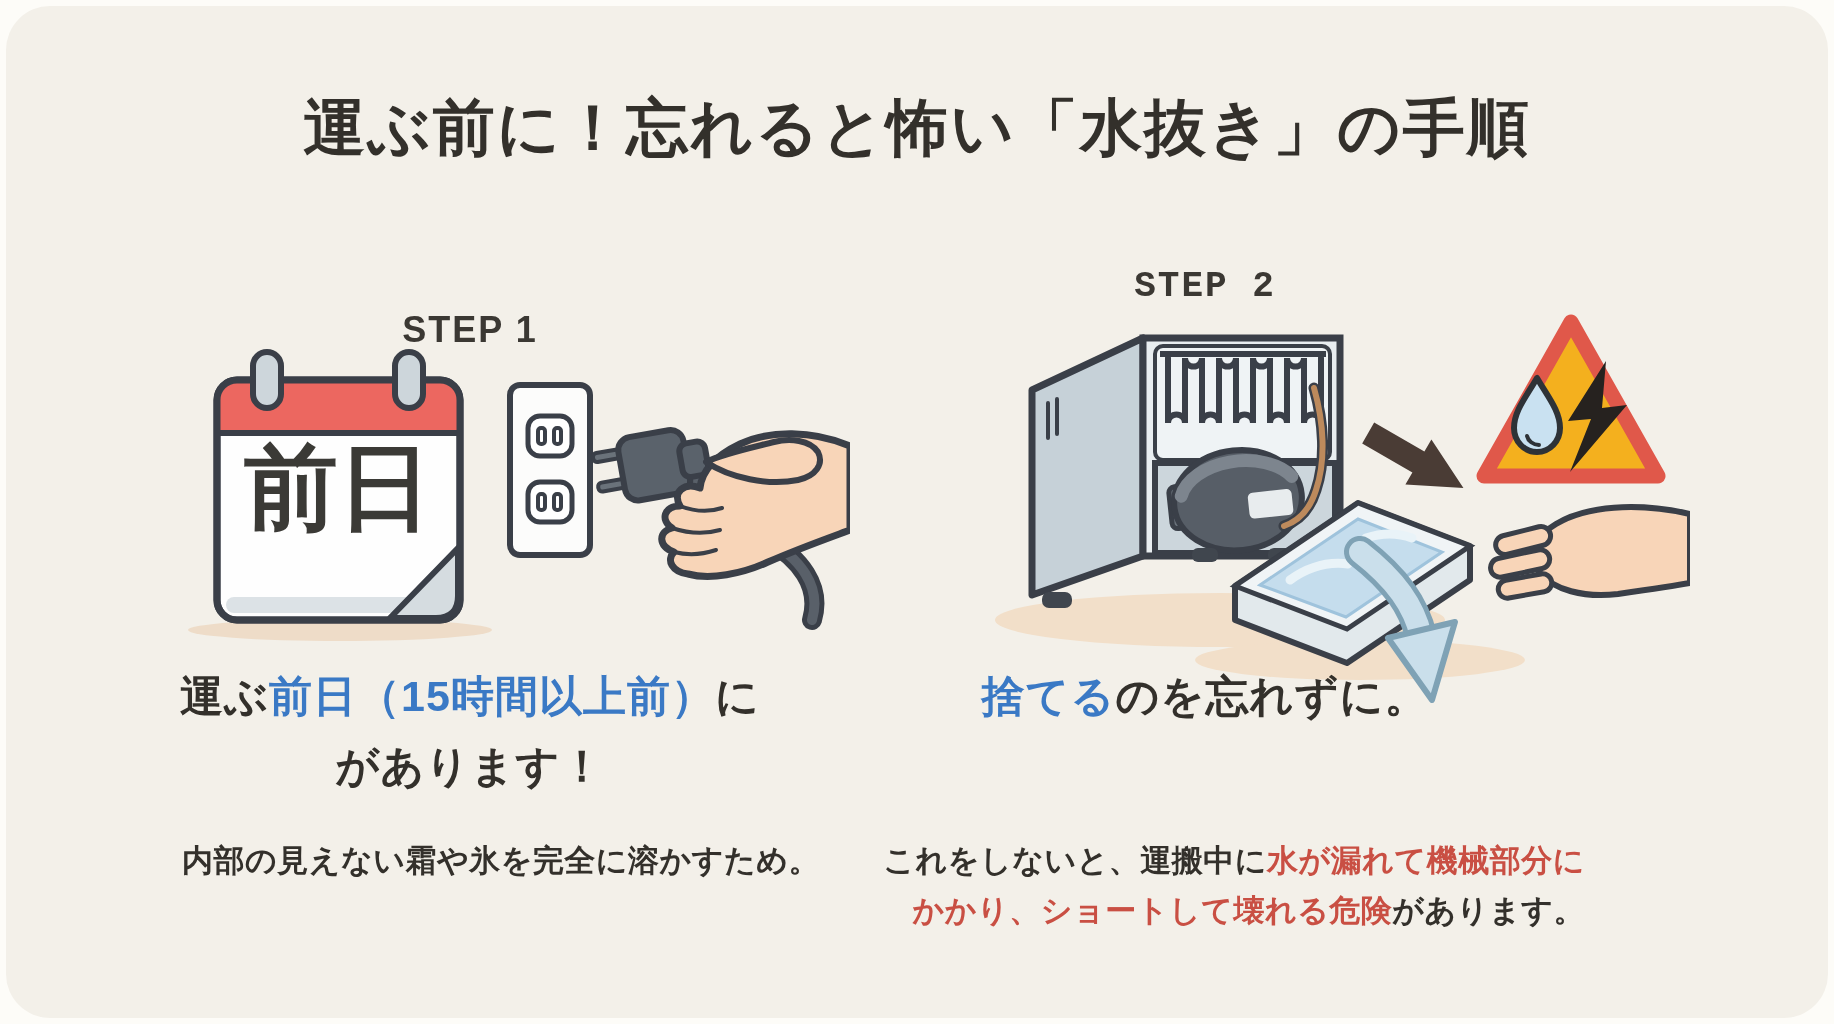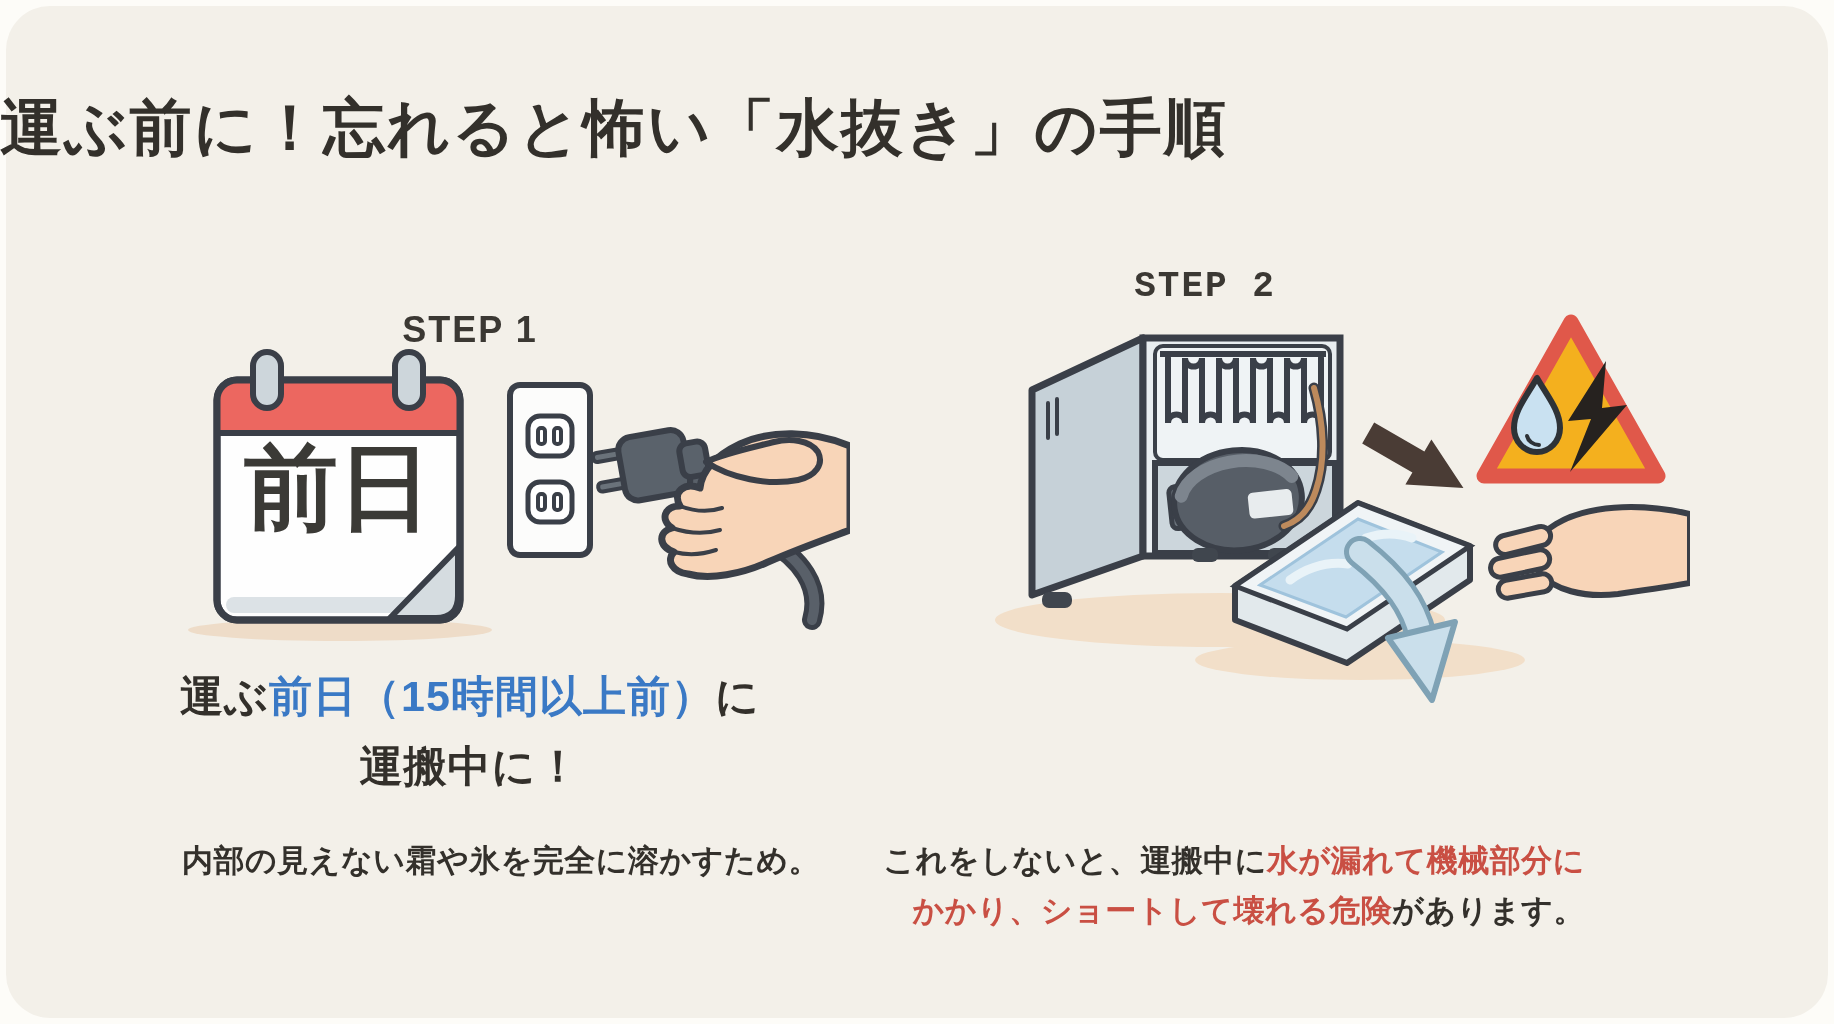--- a/index.html
+++ b/index.html
@@ -1,20 +1,20 @@
 <!DOCTYPE html>
 <html style="--bg-outer: #fdfcf8; --bg-card: #f3f0e9; --text-dark: #33302b; --accent-blue: #3a79c5; --alert-red: #c94f43; --calendar-red: #ec6760; --warning-yellow: #f4b01e; --warning-border: #e0584a; --outline: #3a3f48; --skin: #f8d5b8; --water-blue: #c5dded;"><head>
 <meta charset="utf-8">
 <style>
   * { margin:0; padding:0; box-sizing:border-box; }
   html,body { background:#fdfcf8; }
   body { font-family:"Liberation Sans","DejaVu Sans",sans-serif; }
   .stage { position:relative; width:1834px; height:1024px; overflow:hidden; background:var(--bg-outer,#fdfcf8); }
   .card { position:absolute; inset:6px; border-radius:44px; background:var(--bg-card,#f3f0e9); }
-  .title { position:absolute; left:0; top:86px; width:1834px; 
+  .title { position:absolute; left:0; top:86px; width:1834px; text-align:center;
            font-size:62px; font-weight:800; letter-spacing:2px; color:var(--text-dark,#33302b); }
   .step-label { position:absolute; top:266px; text-align:center;
                 font-size:36px; font-weight:800; letter-spacing:2px; color:#3b3833; }
   .step-label.left  { left:120px; width:700px;margin-top:43px; }
   .step-label.right { left:855px; width:700px;font-family:Liberation Mono, monospace; }
   .illus { position:absolute; z-index:1; }
   .illus-left  { left:150px; top:298px; }
   .illus-right { left:930px; top:288px; }
   .heading { position:absolute; top:662px; text-align:center; z-index:2;
              font-size:43px; font-weight:800; line-height:1.62; letter-spacing:1px; }
@@ -161,25 +161,26 @@
       <g fill="var(--skin)" stroke="var(--outline)" stroke-width="5">
         <rect x="565" y="243" width="56" height="19" rx="9.5" transform="rotate(-14 593 252)"></rect>
         <rect x="560" y="266" width="60" height="19" rx="9.5" transform="rotate(-12 590 275)"></rect>
         <rect x="568" y="289" width="54" height="18" rx="9" transform="rotate(-10 595 298)"></rect>
       </g>
     </g>
   </svg>
 
   <div class="heading left">
     <p><span class="t-dark">運ぶ</span><span class="t-blue">前日（15時間以上前）</span><span class="t-dark">に</span></p>
-    <p><span class="t-dark">運搬中に！</span></p>
+    <p><span class="t-dark">があります！</span></p>
   </div>
   <div class="note left">
     <span class="t-dark">内部の見えない霜や氷を完全に溶かすため。</span>
   </div>
 
   <div class="heading right">
+    <p><span class="t-blue">捨てる</span><span class="t-dark">のを忘れずに。</span></p>
   </div>
   <div class="note right">
     <p><span class="t-dark">これをしないと、運搬中に</span><span class="t-red">水が漏れて機械部分に</span></p>
     <p><span class="t-red">かかり、ショートして壊れる危険</span><span class="t-dark">があります。</span></p>
   </div>
 </div>
 
 </body></html>

